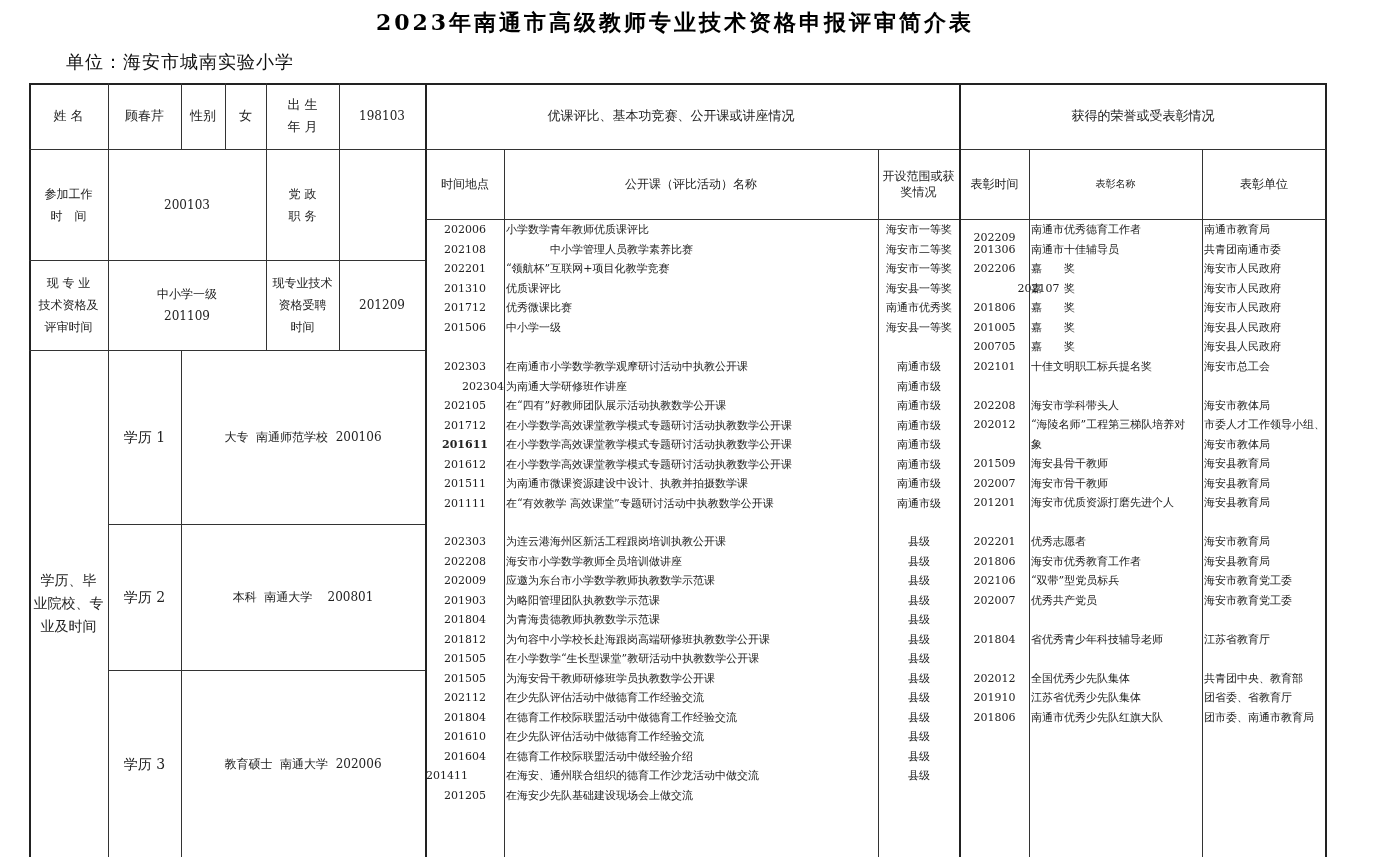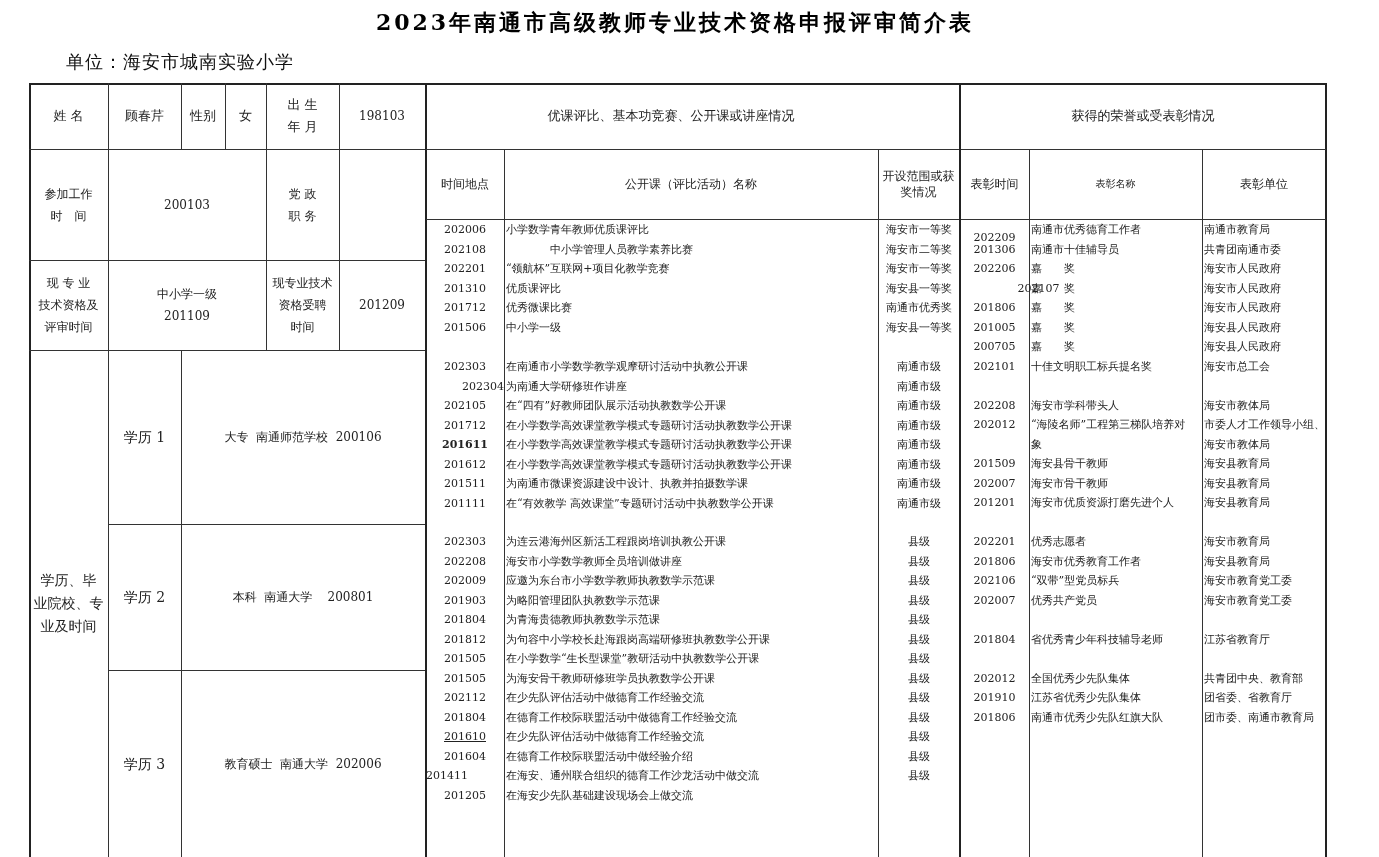--- a/index.html
+++ b/index.html
@@ -177,21 +177,21 @@
     <div class="rowtxt" style="left: 878px; top: 649px; width: 82px; text-align: center;">县级</div>
     <div class="rowtxt num" style="left: 426px; top: 668.5px; width: 78px; text-align: center;">201505</div>
     <div class="rowtxt" style="left: 506px; top: 668.5px; width: 370px;">为海安骨干教师研修班学员执教数学公开课</div>
     <div class="rowtxt" style="left: 878px; top: 668.5px; width: 82px; text-align: center;">县级</div>
     <div class="rowtxt num" style="left: 426px; top: 688px; width: 78px; text-align: center;">202112</div>
     <div class="rowtxt" style="left: 506px; top: 688px; width: 370px;">在少先队评估活动中做德育工作经验交流</div>
     <div class="rowtxt" style="left: 878px; top: 688px; width: 82px; text-align: center;">县级</div>
     <div class="rowtxt num" style="left: 426px; top: 707.5px; width: 78px; text-align: center;">201804</div>
     <div class="rowtxt" style="left: 506px; top: 707.5px; width: 370px;">在德育工作校际联盟活动中做德育工作经验交流</div>
     <div class="rowtxt" style="left: 878px; top: 707.5px; width: 82px; text-align: center;">县级</div>
-    <div class="rowtxt num" style="left: 426px; top: 727px; width: 78px; text-align: center; text-decoration: underline;">201610</div>
+    <div class="rowtxt num" style="left: 426px; top: 727px; width: 78px; text-align: center;">201610</div>
     <div class="rowtxt" style="left: 506px; top: 727px; width: 370px;">在少先队评估活动中做德育工作经验交流</div>
     <div class="rowtxt" style="left: 878px; top: 727px; width: 82px; text-align: center;">县级</div>
     <div class="rowtxt num" style="left: 426px; top: 746.5px; width: 78px; text-align: center;">201604</div>
     <div class="rowtxt" style="left: 506px; top: 746.5px; width: 370px;">在德育工作校际联盟活动中做经验介绍</div>
     <div class="rowtxt" style="left: 878px; top: 746.5px; width: 82px; text-align: center;">县级</div>
     <div class="rowtxt num" style="left: 426px; top: 766px; width: 78px; ">201411</div>
     <div class="rowtxt" style="left: 506px; top: 766px; width: 370px;">在海安、通州联合组织的德育工作沙龙活动中做交流</div>
     <div class="rowtxt" style="left: 878px; top: 766px; width: 82px; text-align: center;">县级</div>
     <div class="rowtxt num" style="left: 426px; top: 785.5px; width: 78px; text-align: center;">201205</div>
     <div class="rowtxt" style="left: 506px; top: 785.5px; width: 370px;">在海安少先队基础建设现场会上做交流</div>

